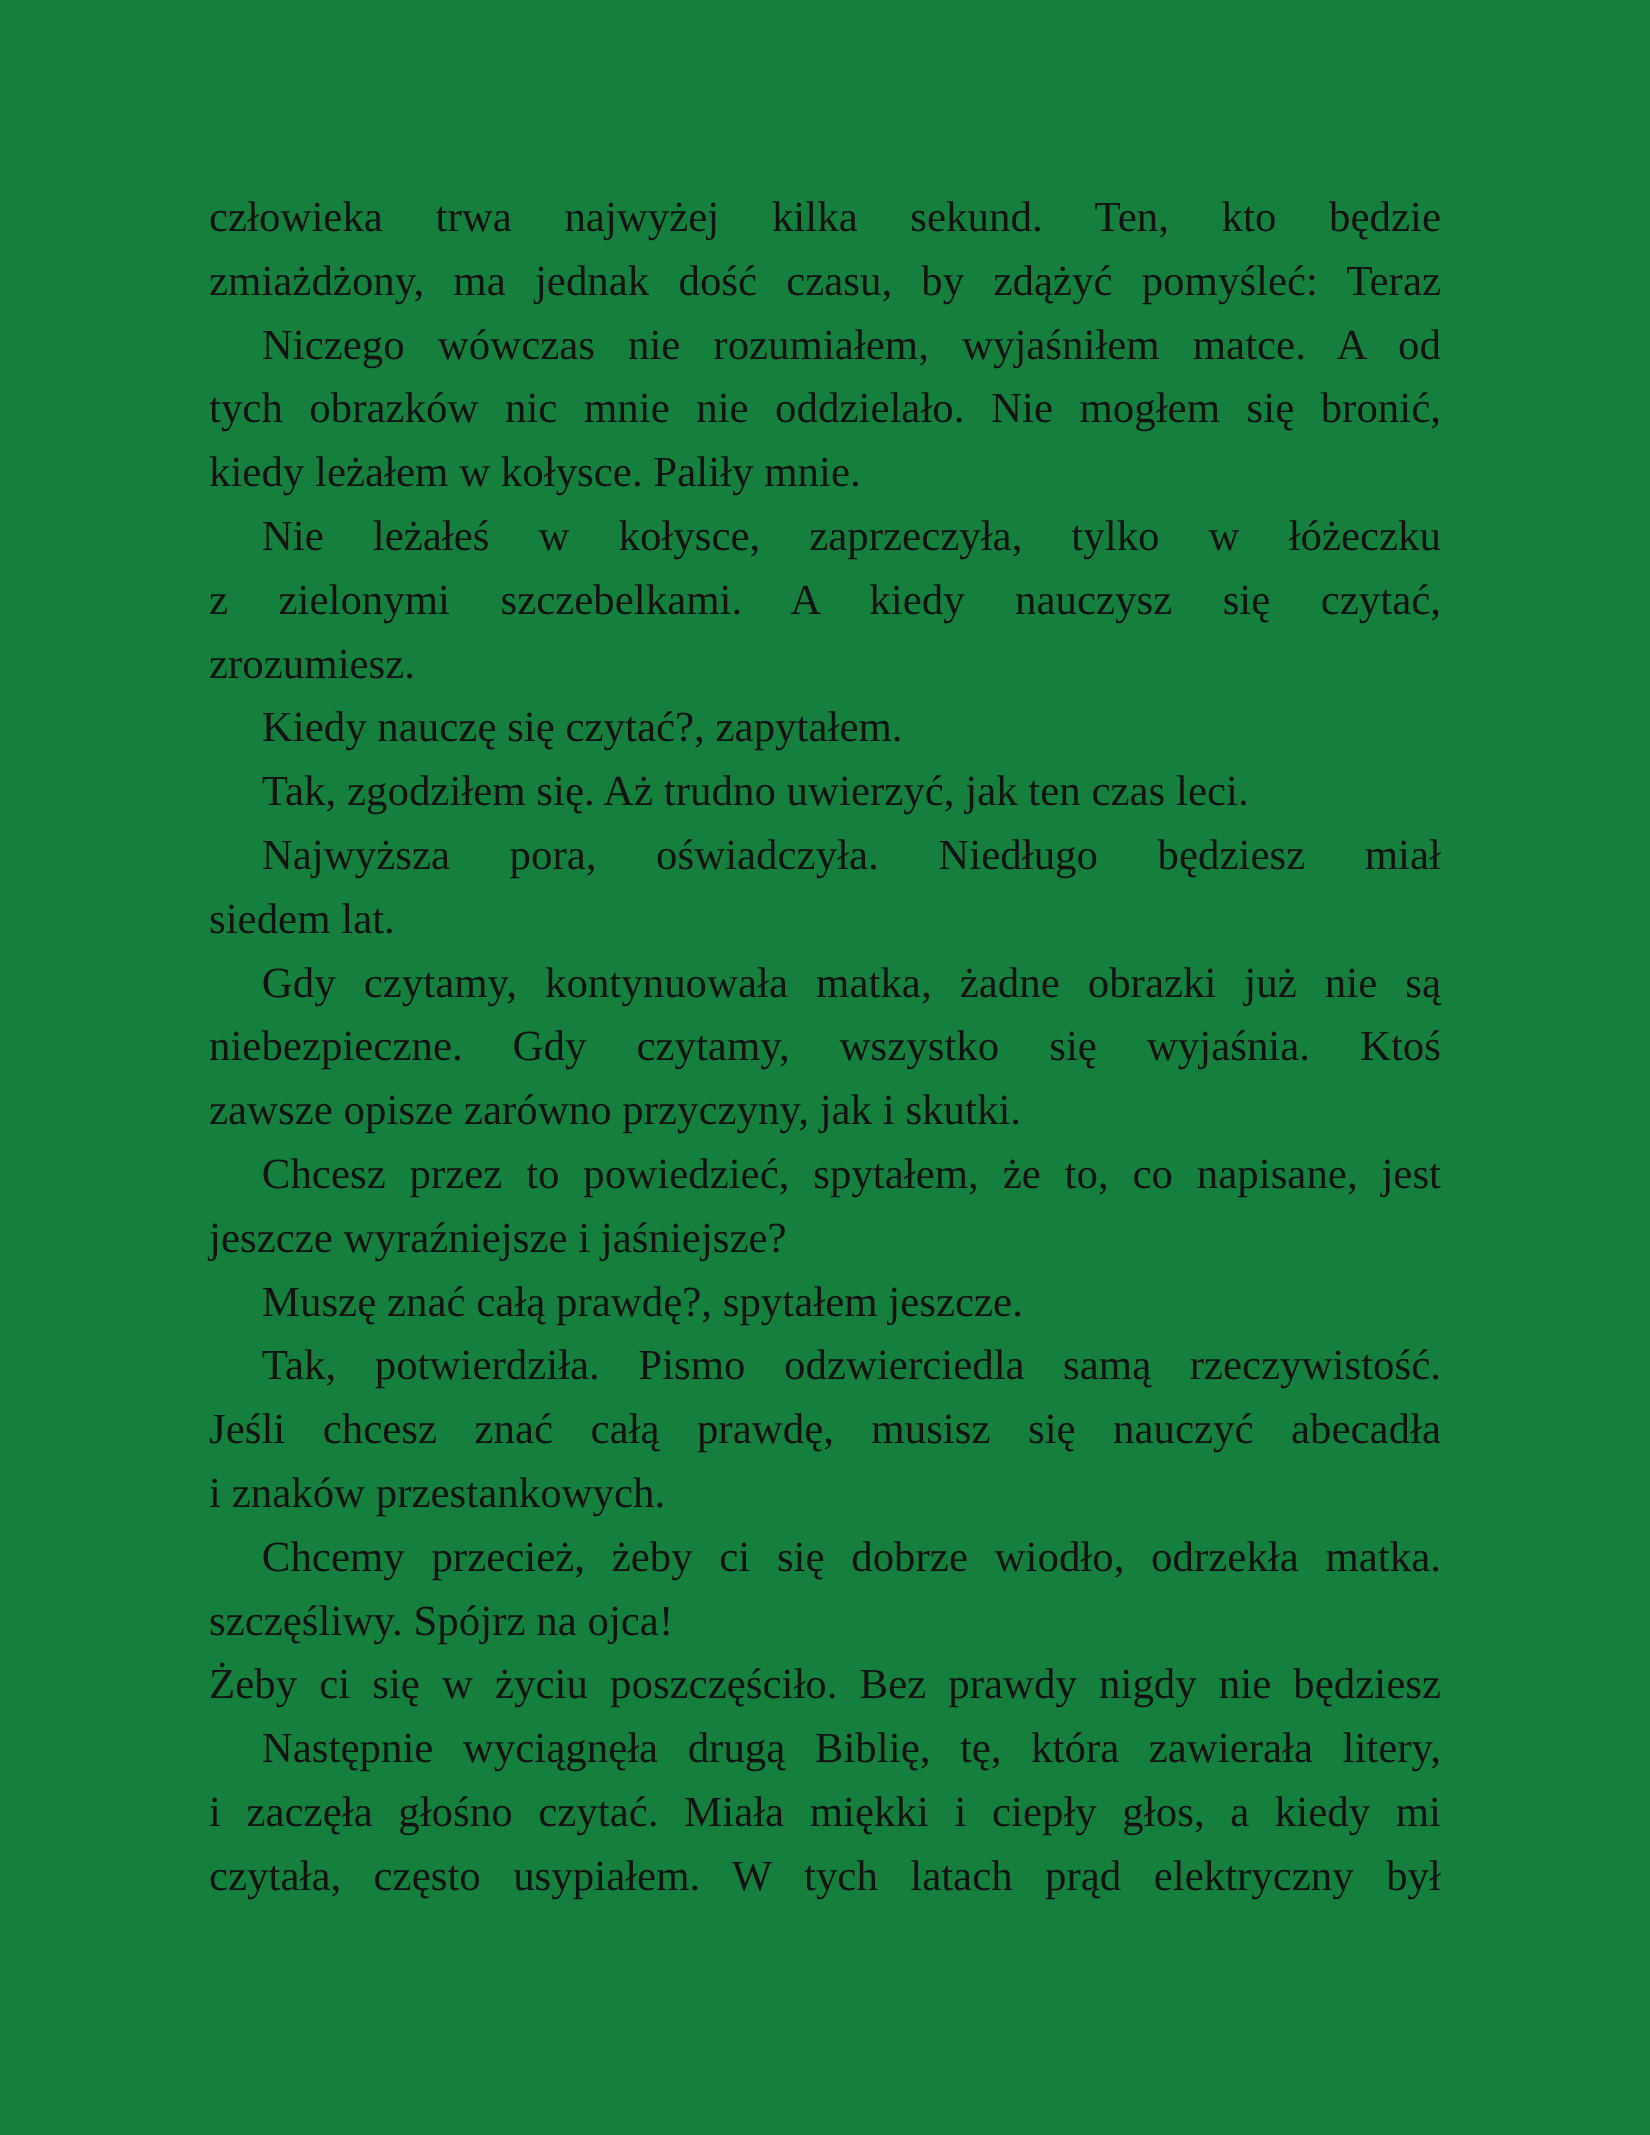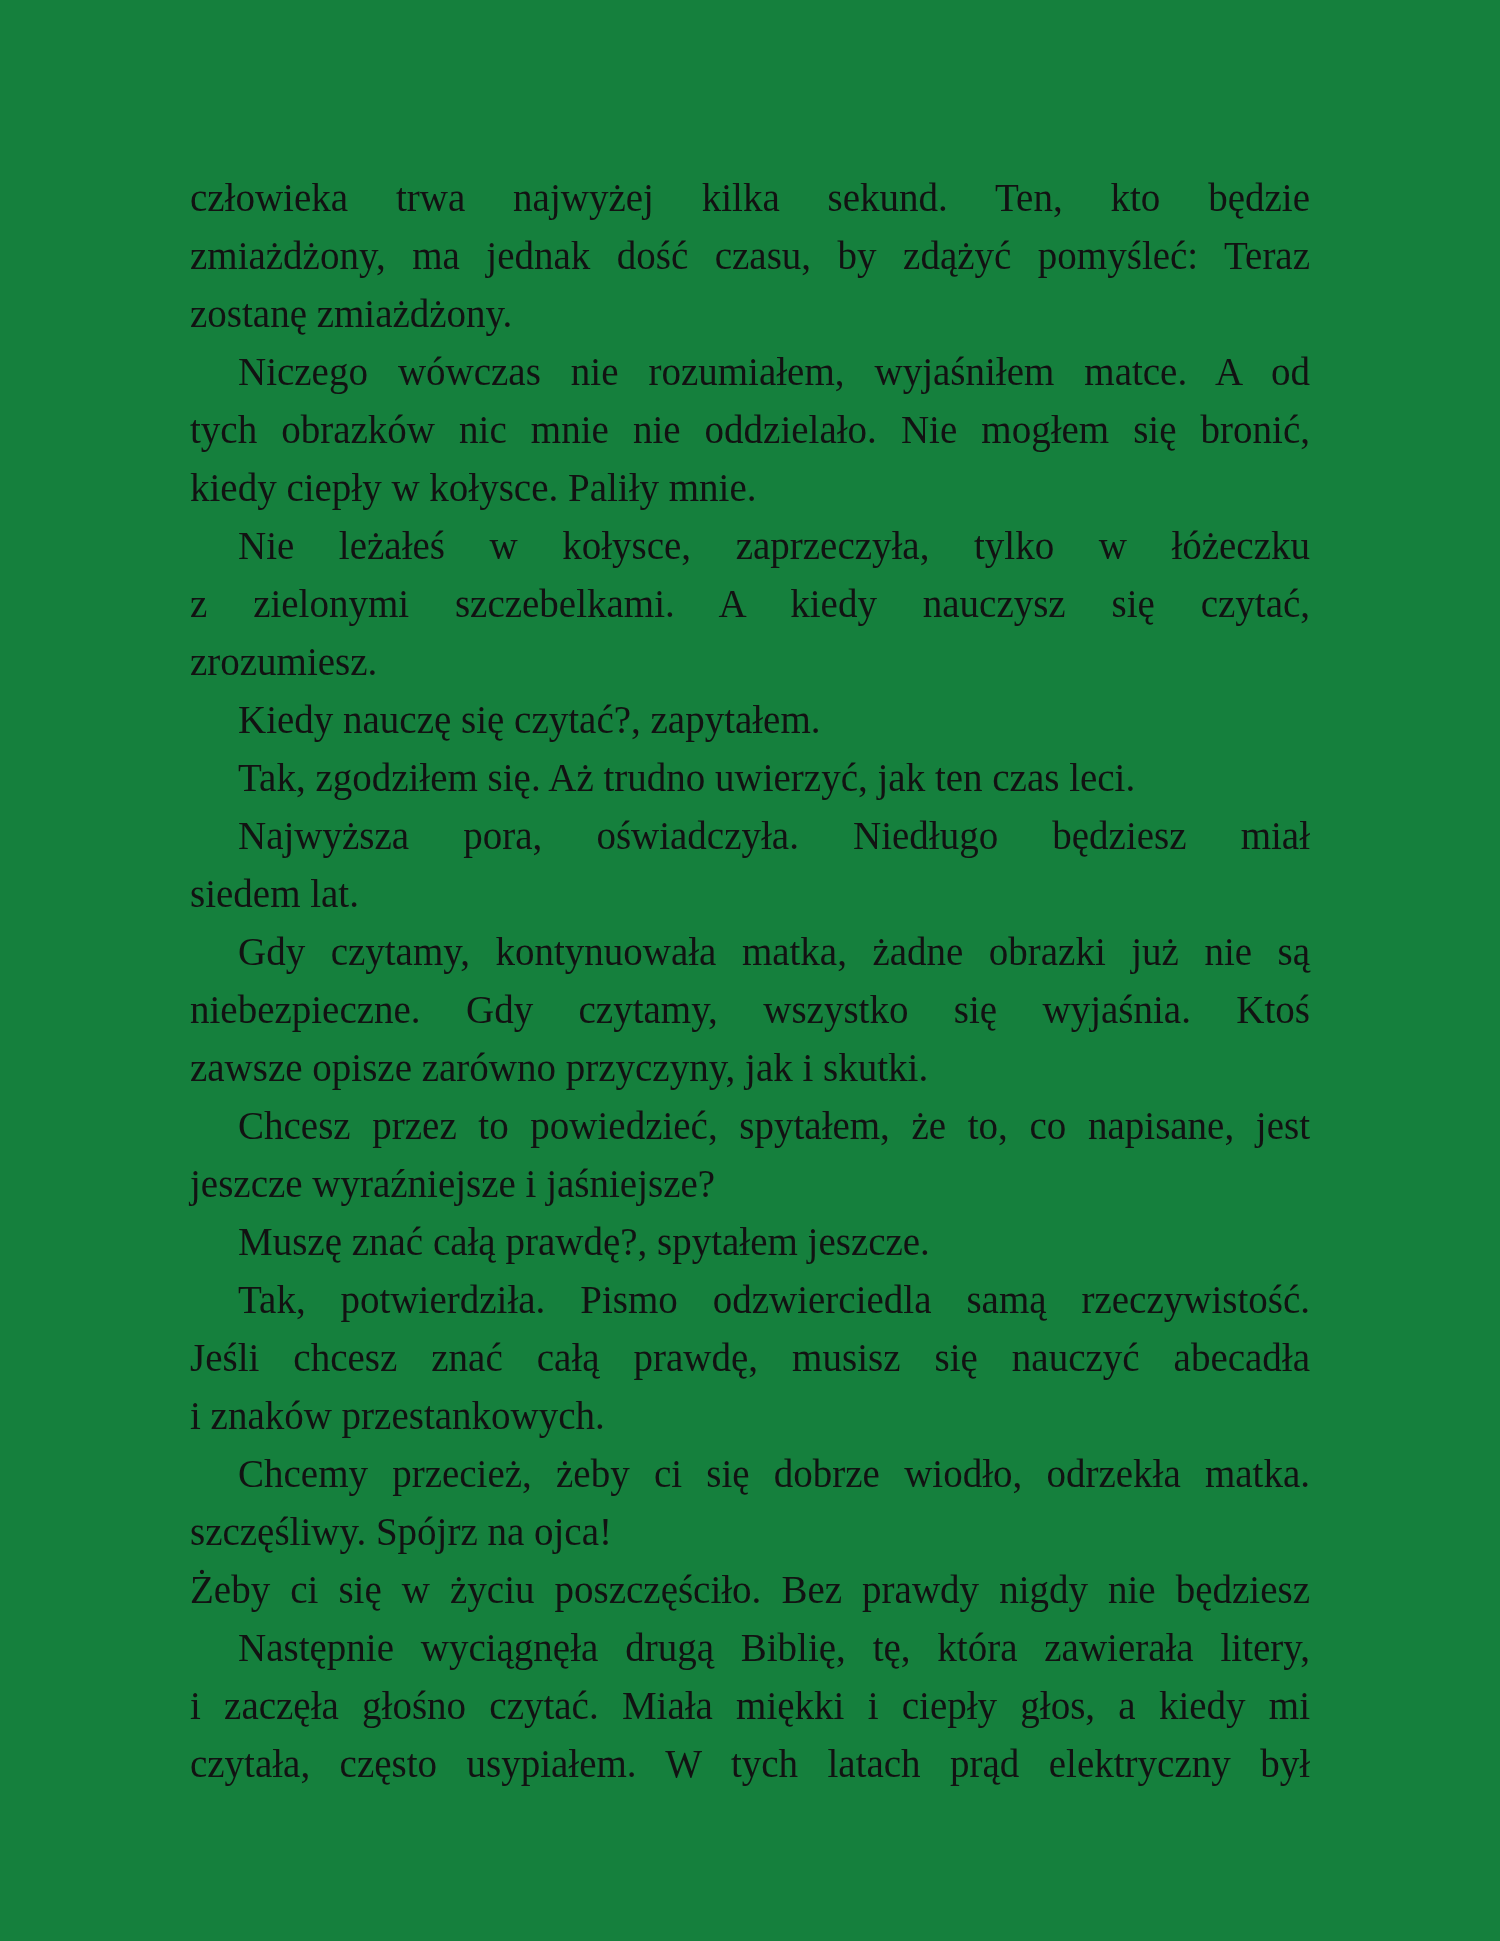--- a/index.html
+++ b/index.html
@@ -47,27 +47,26 @@
 </style>
 </head>
 <body>
 
 <div class="page">
   <article class="text-block">
 
     <p>
       <span class="ln" style="display:block">człowieka trwa najwyżej kilka sekund. Ten, kto będzie</span>
       <span class="ln" style="display:block">zmiażdżony, ma jednak dość czasu, by zdążyć pomyśleć: Teraz</span>
-      <span class="ln end" style="display:block">zostanę zmiażdżony.</span>
     </p>
 
     <p>
       <span class="ln ind" style="display:block">Niczego wówczas nie rozumiałem, wyjaśniłem matce. A od</span>
       <span class="ln" style="display:block">tych obrazków nic mnie nie oddzielało. Nie mogłem się bronić,</span>
-      <span class="ln end" style="display:block">kiedy ciepły w kołysce. Paliły mnie.</span>
+      <span class="ln end" style="display:block">kiedy leżałem w kołysce. Paliły mnie.</span>
     </p>
 
     <p>
       <span class="ln ind" style="display:block">Nie leżałeś w kołysce, zaprzeczyła, tylko w łóżeczku</span>
       <span class="ln" style="display:block">z zielonymi szczebelkami. A kiedy nauczysz się czytać,</span>
       <span class="ln end" style="display:block">zrozumiesz.</span>
     </p>
 
     <p>
       <span class="ln ind end" style="display:block">Kiedy nauczę się czytać?, zapytałem.</span>

